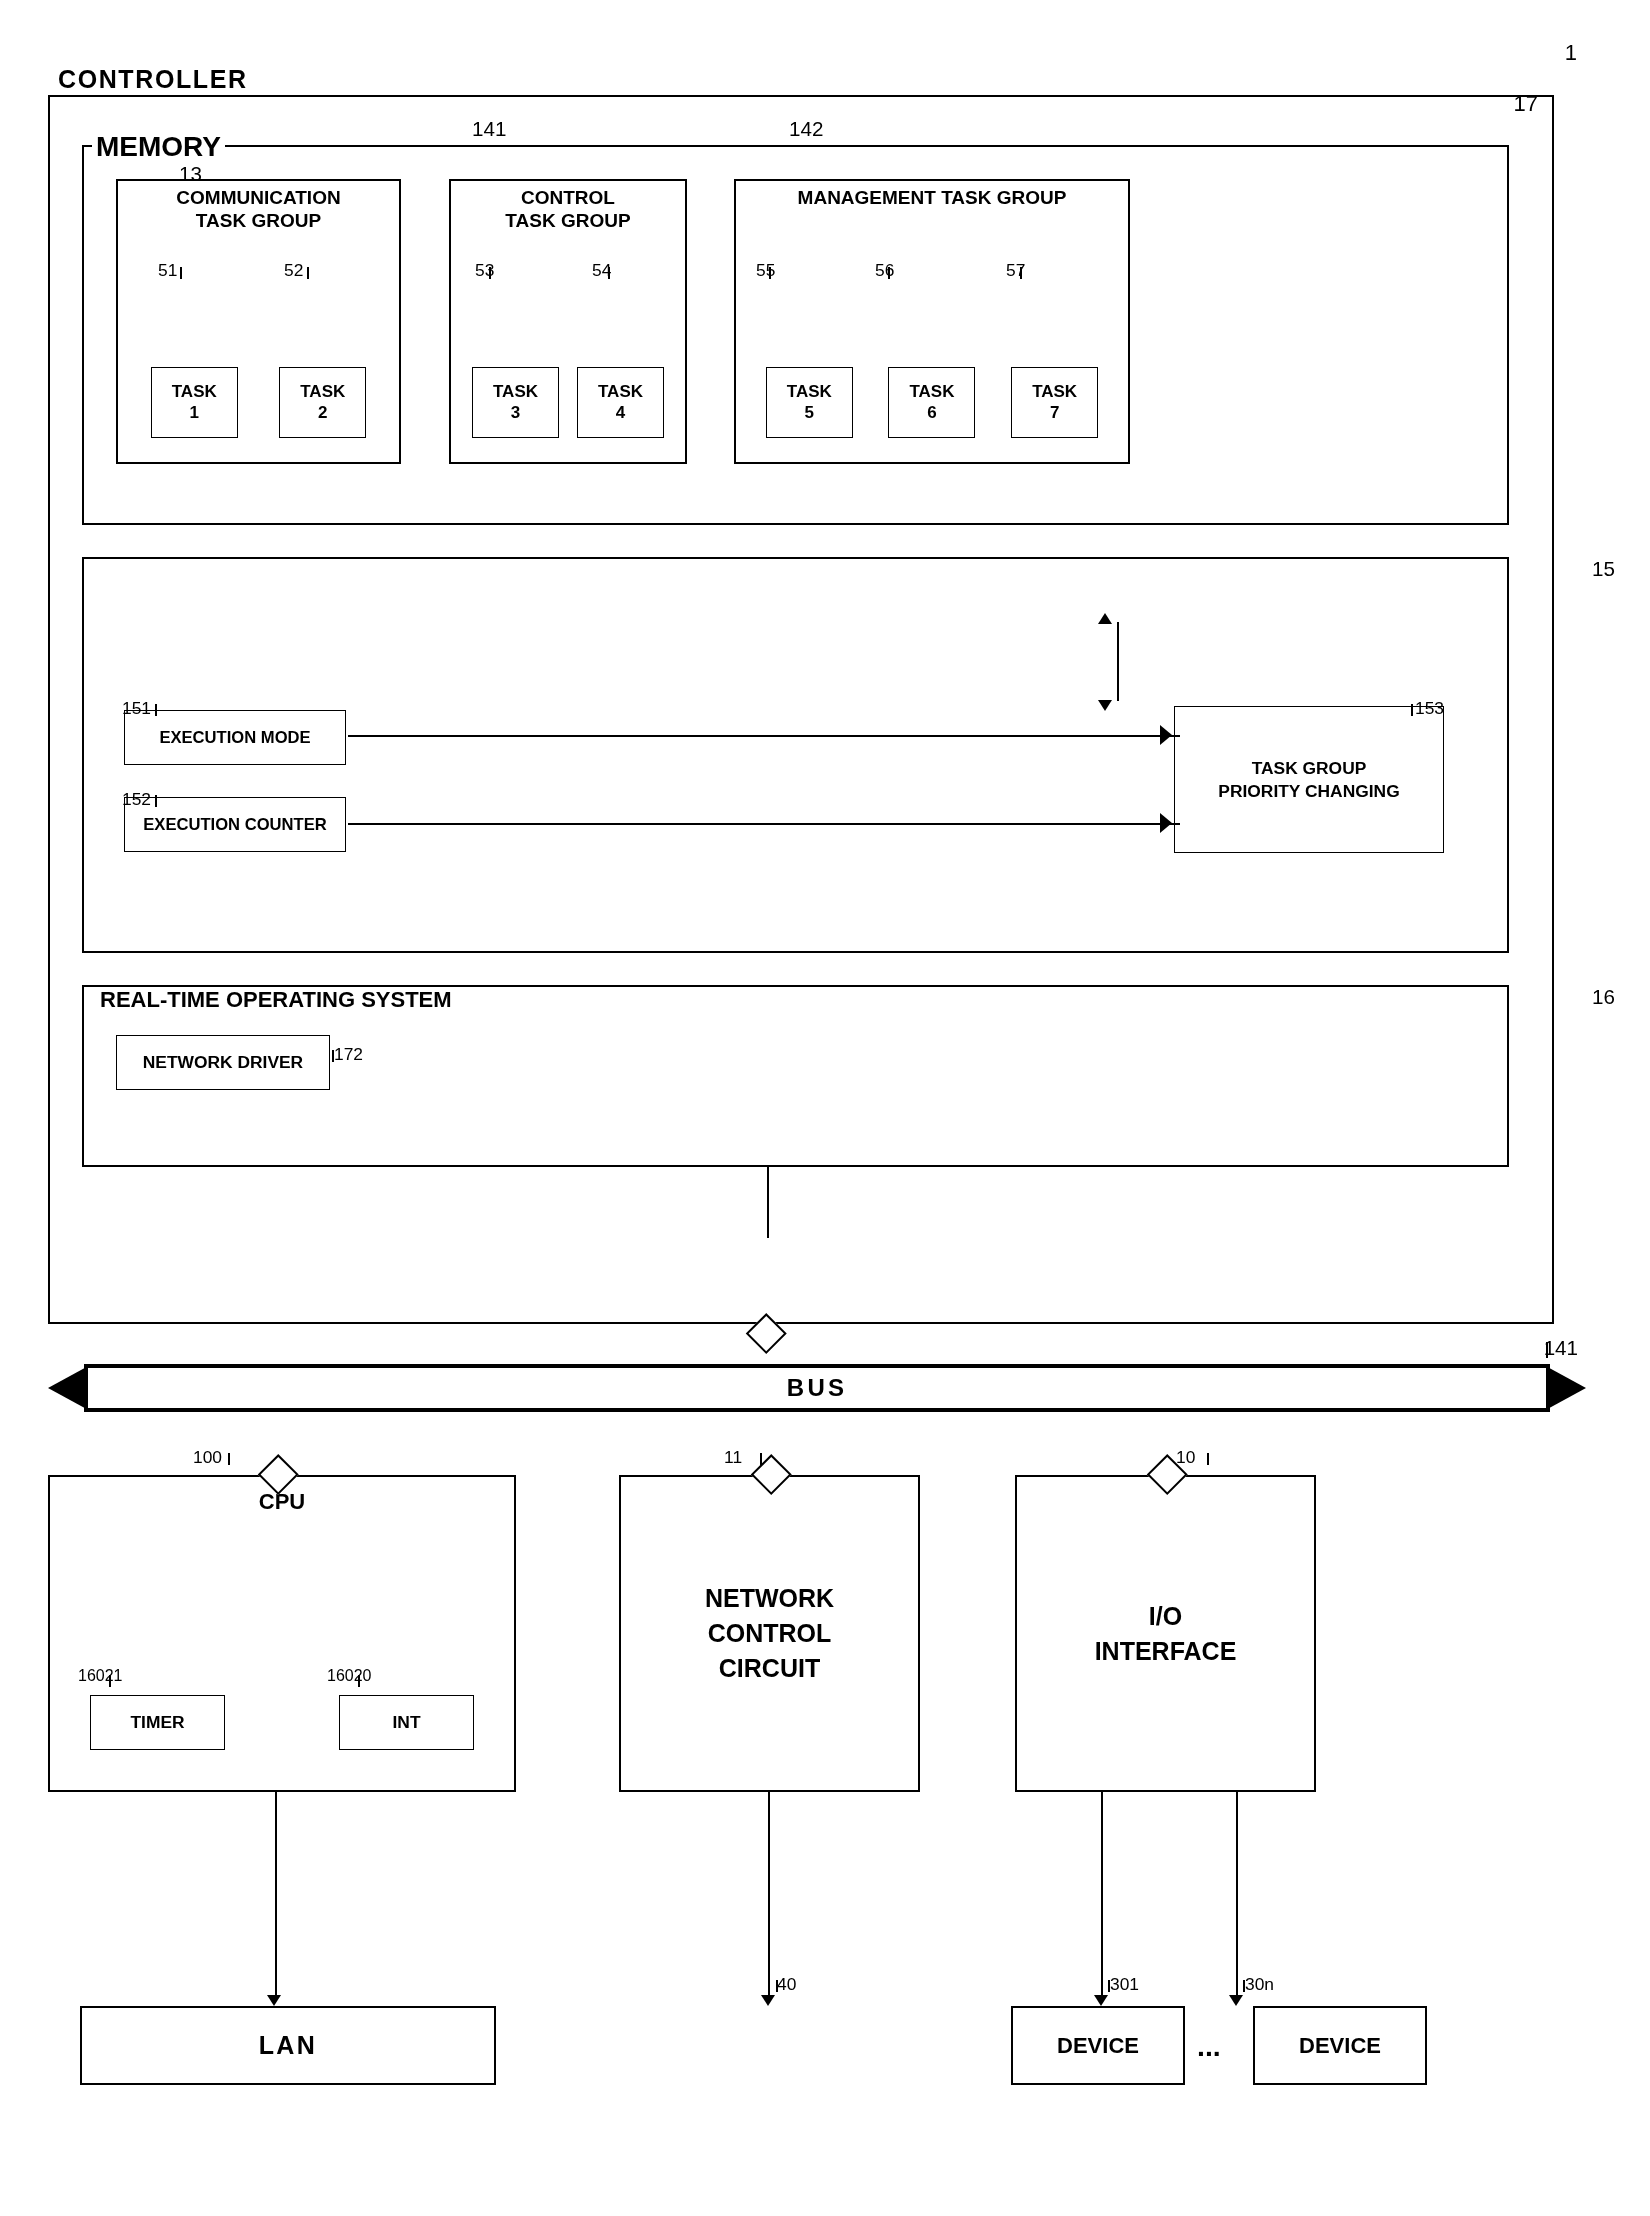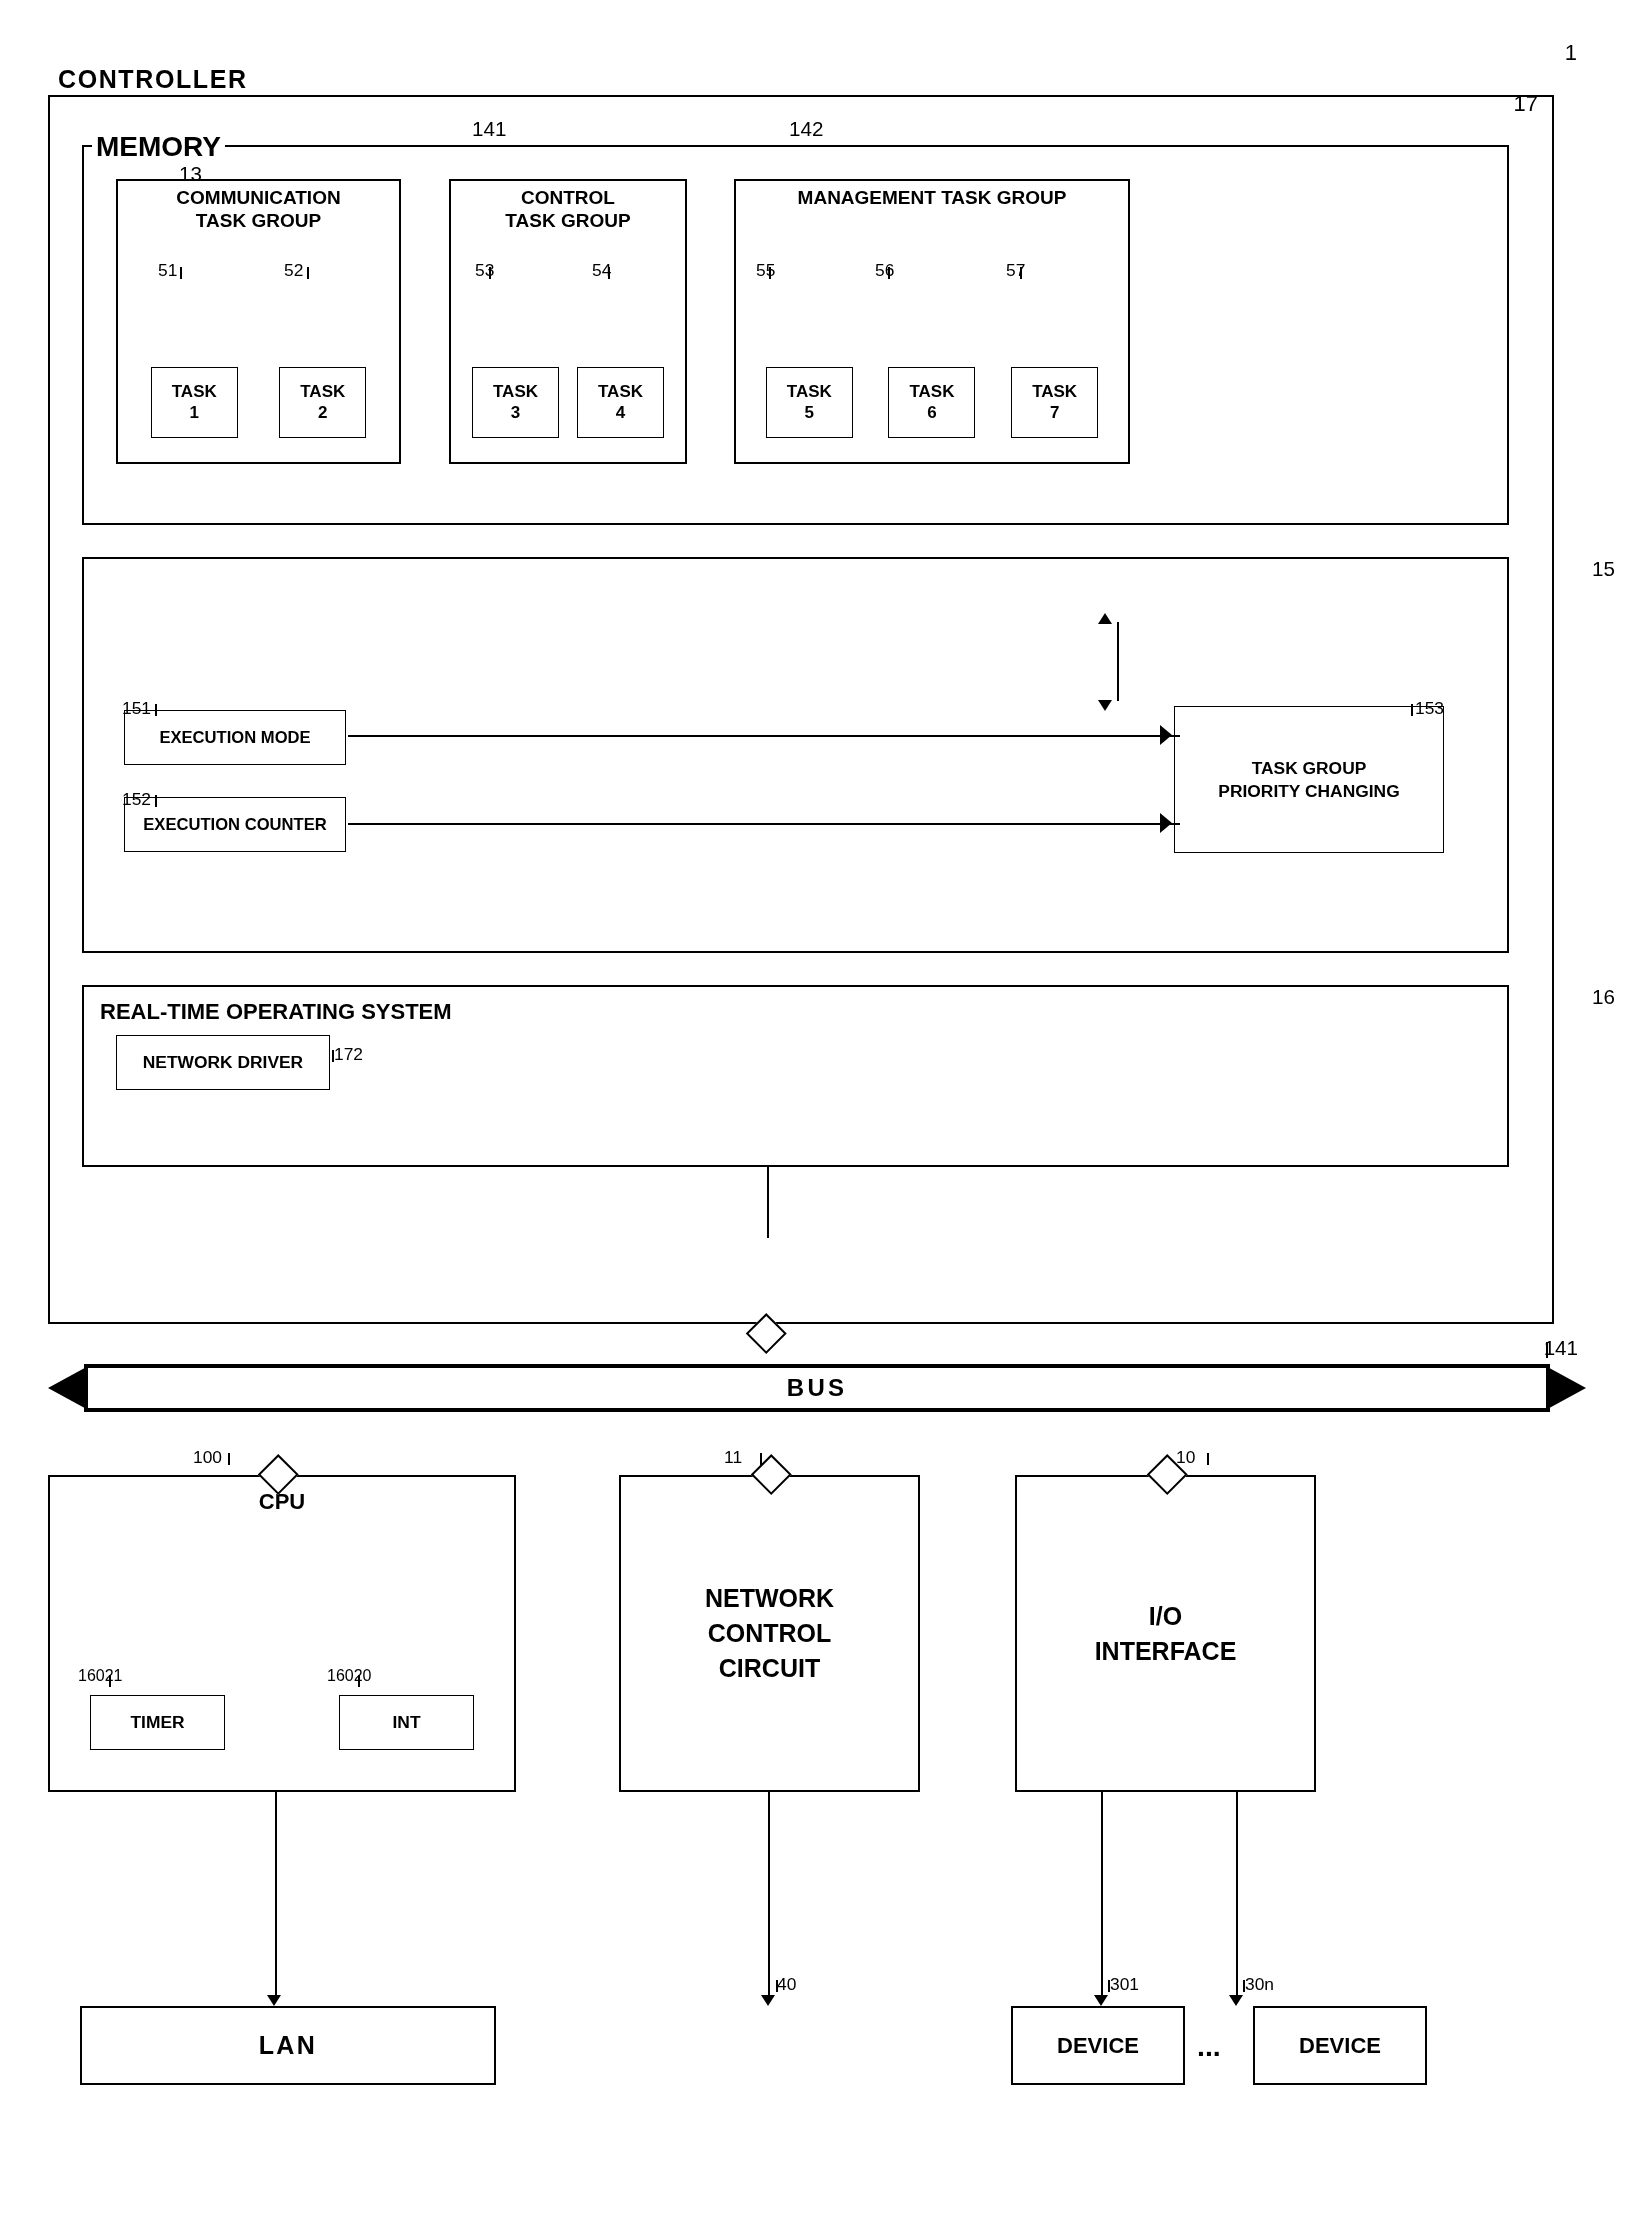--- a/index.html
+++ b/index.html
@@ -206,21 +206,21 @@
       top: 888px;
       left: 32px;
       width: 1427px;
       height: 182px;
       border: 2.4px solid #000;
     }
 
     .rtos-title {
       font-size: 22px;
       font-weight: bold;
-      padding: 12px 16px 4px 16px;
+      padding: 0 16px 4px 16px;
     }
 
     .network-driver-box {
       position: absolute;
       top: 48px;
       left: 32px;
       width: 214px;
       height: 55px;
       border: 1.6px solid #000;
       display: flex;

